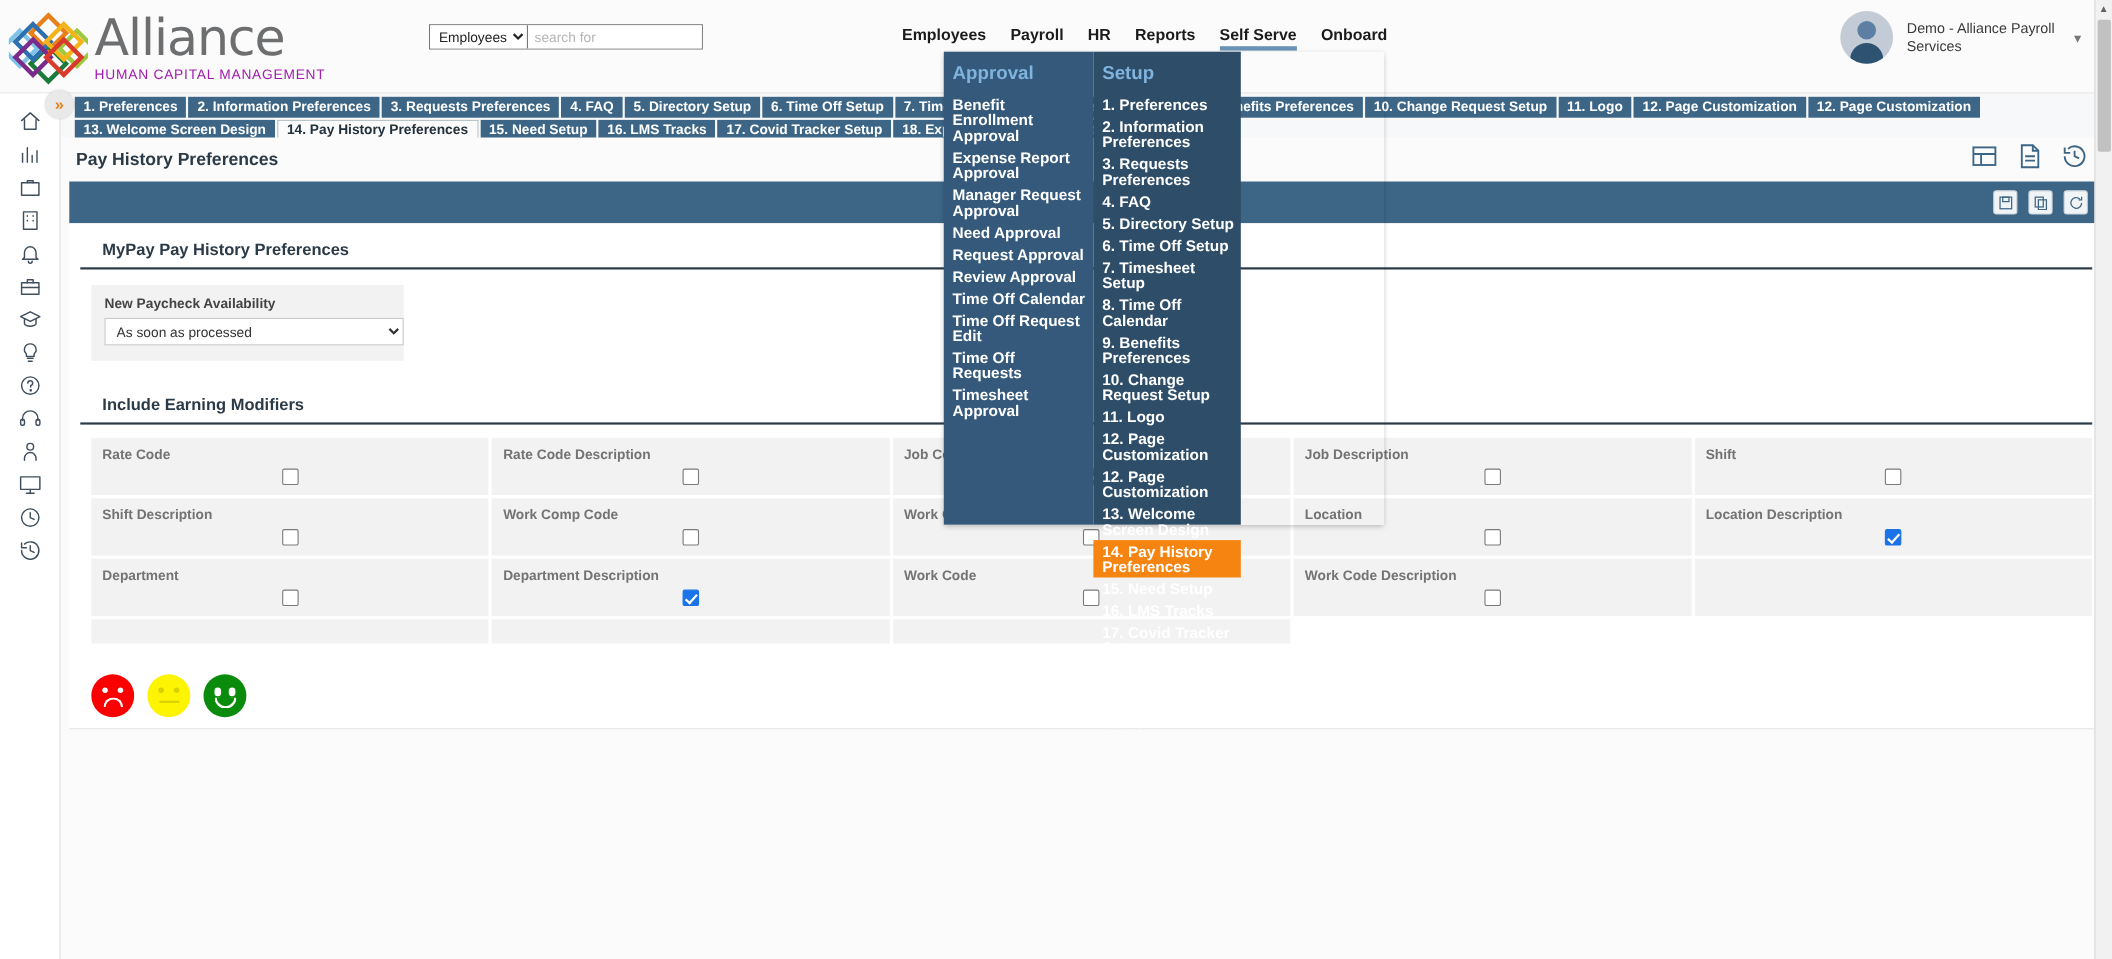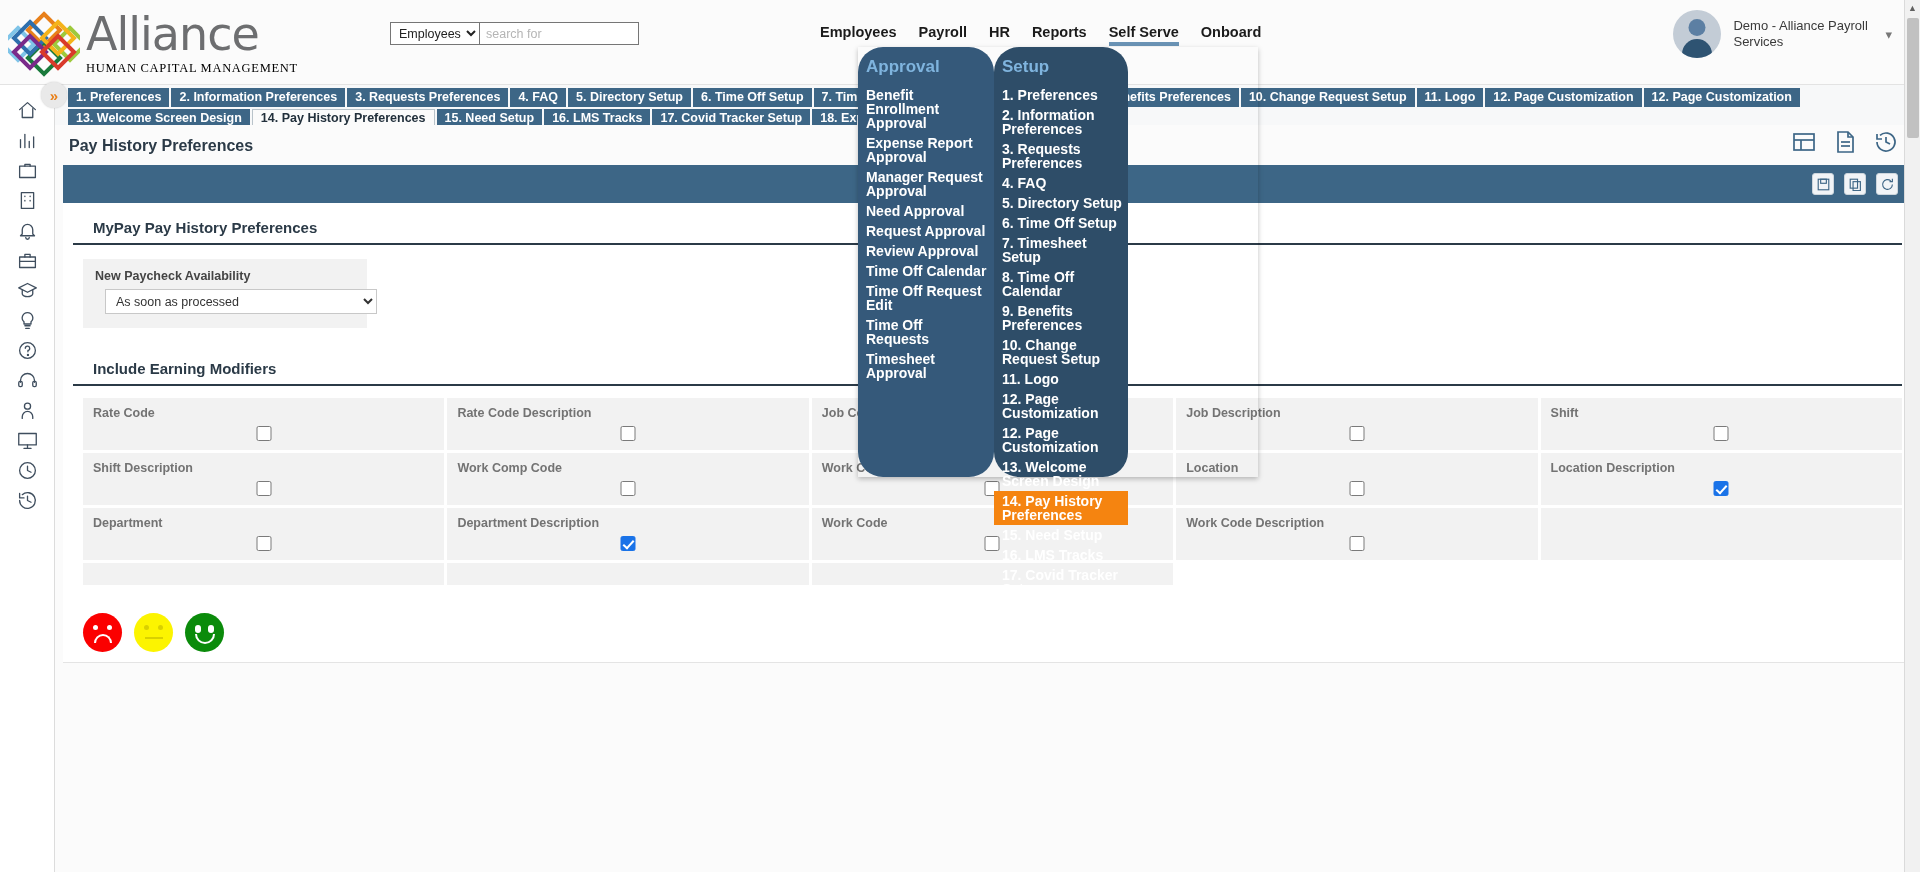--- a/index.html
+++ b/index.html
@@ -20,22 +20,22 @@
     z-index: 5;
   }
   .logo-wrap { position: absolute; left: 8px; top: 4px; display: flex; align-items: flex-start; }
   .logo-mark { width: 72px; height: 72px; position: relative; margin-top: 4px; }
   .logo-text { margin-left: 6px; margin-top: 6px; }
   .logo-title {
     font-size: 46px; color: #6d6e70; font-weight: 400; line-height: 48px;
     font-family: "DejaVu Sans", sans-serif; letter-spacing: -1px;
   }
   .logo-sub {
-    font-size: 12.5px; color: #000000; letter-spacing: 0.7px; margin-top: 3px;
-    font-family: Liberation Serif, serif;
+    font-size: 12.5px; color: #a21caf; letter-spacing: 0.7px; margin-top: 3px;
+    font-family: Liberation Sans, sans-serif;
   }
 
   
   .search-group {
     position: absolute; left: 390px; top: 22px;
     display: flex; height: 23px; border: 1px solid #767676; background: #fff;
   }
   .search-select {
     height: 21px; border: none; border-right: 1px solid #767676;
     background: #fff; font-size: 12.5px; color: #222; padding: 0 2px 0 4px;
@@ -145,21 +145,20 @@
   .section-head.sub { margin-top: 16px; }
 
   .field-box {
     margin: 14px 0 0 20px; width: 284px; background: #f2f2f2; padding: 10px 12px 14px 12px;
   }
   .field-label { font-size: 12.5px; color: #444; font-weight: bold; margin-bottom: 6px; }
   .field-select {
     width: 272px; height: 25px; border: 1px solid #c8c8c8; background: #fff;
     font-size: 12.5px; color: #333; padding-left: 6px; outline: none;
     font-family: "Liberation Sans", sans-serif;
-    margin-left: 10px;
   }
 
   
   .grid {
     display: grid; grid-template-columns: repeat(5, 1fr);
     gap: 3px; padding: 12px 10px 0 20px;
   }
   .cell {
     background: #f2f2f2; height: 52px; position: relative; padding: 8px 10px;
   }
@@ -193,21 +192,21 @@
   .mouth { position: absolute; left: 50%; transform: translateX(-50%); }
   .face.red .mouth { bottom: 9px; width: 18px; height: 9px; border: 2.5px solid #fff; border-top: none; border-radius: 0 0 18px 18px; transform: translateX(-50%) rotate(180deg); }
   .face.yellow .mouth { bottom: 13px; width: 18px; height: 2.5px; background: #d9d000; }
   .face.green .mouth { bottom: 8px; width: 20px; height: 10px; border: 2.5px solid #fff; border-top: none; border-radius: 0 0 20px 20px; }
 
   
   .megamenu {
     position: absolute; left: 858px; top: 47px; width: 400px; height: 430px;
     display: flex; z-index: 40; box-shadow: 0 2px 5px rgba(0,0,0,.25);
   }
-  .mm-col { padding: 10px 0 16px 0; border-radius: 25px; }
+  .mm-col { padding: 10px 0 16px 0; }
   .mm-col.approval { width: 136px; background: #35597a; }
   .mm-col.setup { width: 134px; background: #2e4d68; }
   .mm-col.utilities { width: 130px; background: #35597a; }
   .mm-head {
     font-size: 17px; color: #7fb4de; font-weight: bold; padding: 0 0 8px 8px;
   }
   .mm-item {
     font-size: 14px; color: #ffffff; font-weight: bold; line-height: 14px;
     padding: 3px 6px 3px 8px; cursor: pointer;
   }

